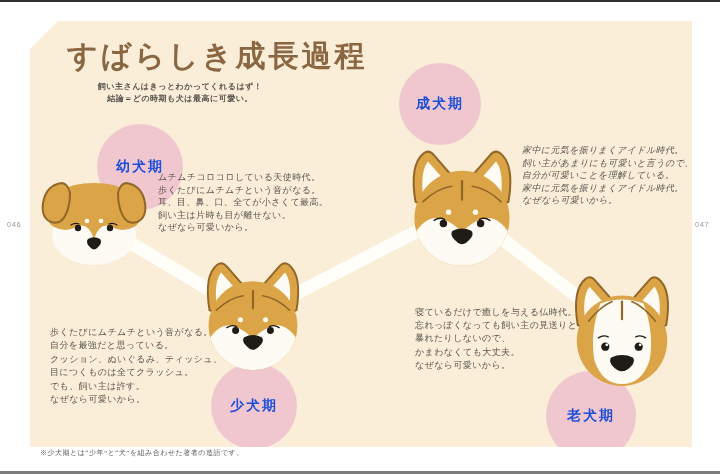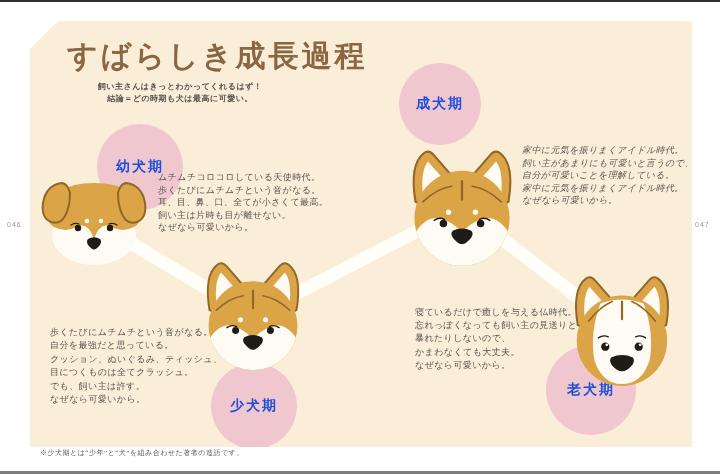--- a/index.html
+++ b/index.html
@@ -40,21 +40,21 @@
   }
 
   .circle{
     position:absolute;border-radius:50%;background:#f0c7cf;
     display:flex;align-items:center;justify-content:center;
   }
   .circle span{font-size:14px;color:#1d4ed8;letter-spacing:2px;font-weight:bold;white-space:nowrap;}
   .c-puppy{left:67px;top:103px;width:86px;height:86px;justify-content:center;}
   .c-adult{left:369px;top:42px;width:82px;height:82px;}
   .c-juvenile{left:181px;top:342px;width:86px;height:86px;}
-  .c-senior{left:516px;top:324px;width:90px;height:90px;}
+  .c-senior{left:516px;top:350px;width:90px;height:90px;}
 
   .connector{position:absolute;left:0;top:0;}
   .dog{position:absolute;}
   .dog-puppy{left:4px;top:150px;}
   .dog-juvenile{left:165px;top:237px;}
   .dog-adult{left:370px;top:125px;}
   .dog-senior{left:533px;top:251px;}
 
   .stage-text{
     position:absolute;font-size:9px;color:#5a5651;letter-spacing:0.4px;

